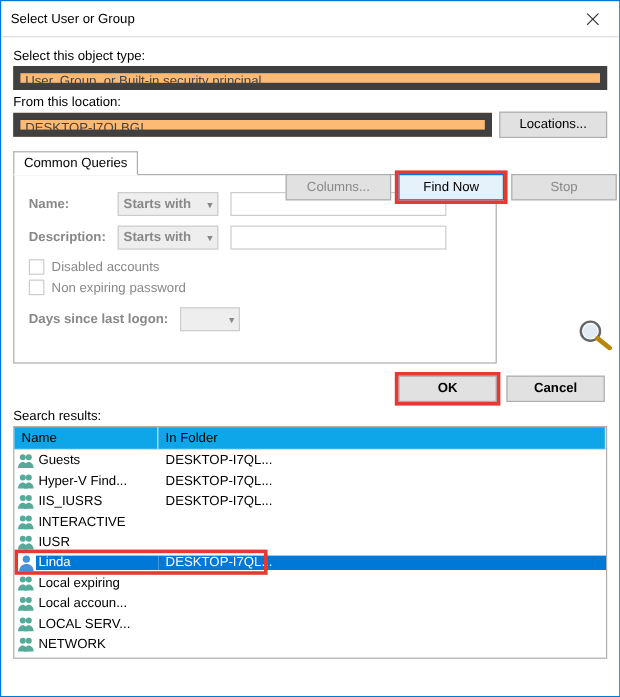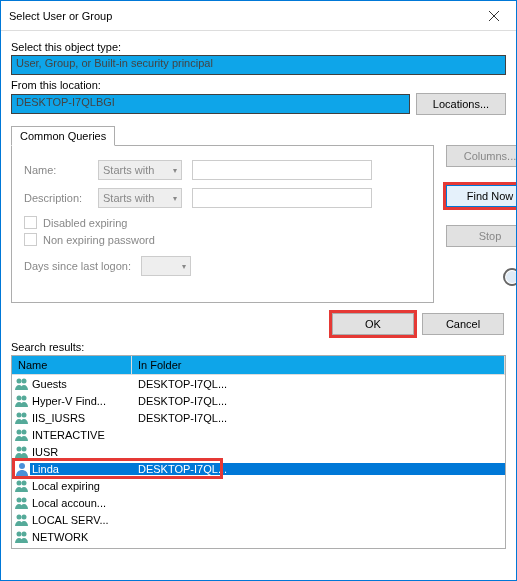--- a/index.html
+++ b/index.html
@@ -4,53 +4,53 @@
 <style>
 *{box-sizing:border-box;margin:0;padding:0;font-family:"Segoe UI",Tahoma,sans-serif;font-size:11px;}
 body{background:#fff;width:517px;height:581px;overflow:hidden;border:1px solid #0078D7;}
 .titlebar{height:30px;display:flex;align-items:center;padding-left:8px;border-bottom:1px solid #ddd;}
 .titlebar span{flex:1;}
 .close{width:44px;height:30px;display:flex;align-items:center;justify-content:center;}
 .close svg{width:10px;height:10px;}
 .content{padding:10px 10px 0 10px;}
 .row{display:flex;align-items:center;margin-bottom:4px;gap:6px;}
 .label{margin-bottom:2px;color:#000;}
-.field{flex:1;height:20px;border:1px solid #404040;background:#0ea5e9;padding:1px 4px;color:#444;}
+.field{flex:1;height:20px;border:6px solid #404040;background:#fdba74;padding:1px 4px;color:#444;}
 .btn{height:22px;width:90px;border:1px solid #adadad;background:#e1e1e1;cursor:default;display:flex;align-items:center;justify-content:center;}
 .btn.disabled{color:#888;}
 .tabcontainer{margin-top:10px;position:relative;}
 .tab{display:inline-block;border:1px solid #adadad;border-bottom:1px solid #fff;background:#fff;padding:3px 8px;position:relative;top:1px;z-index:2;}
 .tabbody{border:1px solid #adadad;padding:14px 12px 18px 12px;}
-.qrow{display:flex;align-items:center;margin-bottom:8px;gap:10px;}
+.qrow{display:flex;align-items:center;margin-bottom:8px;gap:10px;font-weight:bold;}
 .qlabel{width:64px;color:#888;}
 .dd{width:84px;height:20px;border:1px solid #ccc;background:#eee;display:flex;align-items:center;justify-content:space-between;padding:0 4px;color:#888;}
 .dd .chev{font-size:8px;}
 .qinput{border:1px solid #ccc;height:20px;width:180px;background:#fff;}
 .check{display:flex;align-items:center;gap:6px;color:#888;margin-bottom:4px;}
 .check .box{width:13px;height:13px;border:1px solid #ccc;}
-.sidebtns{position:absolute;right:-100px;top:20px;display:flex;flex-direction:column;gap:18px;align-items:center;}
+.sidebtns{position:absolute;right:-100px;top:20px;display:flex;flex-direction:row;gap:6px;align-items:center;}
 .sidebtns .btn{width:88px;}
 .highlight{outline:3px solid #e53935;}
 .magwrap{position:absolute;right:-98px;bottom:8px;}
-.footer{display:flex;justify-content:flex-end;gap:8px;padding:10px 12px 6px 12px;}
+.footer{display:flex;justify-content:flex-end;gap:8px;padding:10px 12px 6px 12px;font-weight:bold;}
 .searchlabel{padding:0 10px 2px 10px;}
 .resultswrap{margin:0 10px 10px 10px;border:1px solid #adadad;height:194px;display:flex;flex-direction:column;}
 .headerrow{display:flex;background:#0ea5e9;border-bottom:1px solid #dcdcdc;}
 .colh{padding:3px 6px;border-right:1px solid #dcdcdc;}
 .colh.name{width:120px;}
 .colh.folder{flex:1;}
 .resultsbody{overflow-y:scroll;flex:1;}
 .rrow{display:flex;align-items:center;height:17px;padding-left:2px;}
 .rrow .icon{width:16px;height:16px;display:flex;align-items:center;justify-content:center;}
 .rrow .nm{width:102px;padding-left:2px;overflow:hidden;white-space:nowrap;}
 .rrow .fl{flex:1;padding-left:6px;overflow:hidden;white-space:nowrap;}
 .rrow.selected{position:relative;}
 .rrow.selected .nm,.rrow.selected .fl{background:#0078D7;color:#fff;}
 .rrow.selected .redbox{position:absolute;left:0;top:-2px;right:282px;bottom:-2px;border:3px solid #e53935;pointer-events:none;}
-.tabwrap{position:relative;margin-right:72px;}
+.tabwrap{position:relative;margin-right:92px;}
 </style>
 </head>
 <body>
 
 <div class="titlebar">
   <span>Select User or Group</span>
   <div class="close">
     <svg viewBox="0 0 10 10">
         <line x1="0" y1="0" x2="10" y2="10" stroke="#333"></line>
         <line x1="10" y1="0" x2="0" y2="10" stroke="#333"></line>
@@ -84,21 +84,21 @@
         <div class="qrow">
           <div class="qlabel">Description:</div>
           <div class="dd">
               <span>Starts with</span>
               <span class="chev">▾</span>
             </div>
           <div class="qinput"></div>
         </div>
         <div class="check">
             <div class="box"></div>
-            <span>Disabled expiring</span>
+            <span>Disabled accounts</span>
           </div>
         <div class="check">
             <div class="box"></div>
             <span>Non expiring password</span>
           </div>
         <div class="qrow" style="margin-top:10px">
           <div style="color:#888">Days since last logon:</div>
           <div class="dd" style="width:50px">
               <span></span>
               <span class="chev">▾</span>

